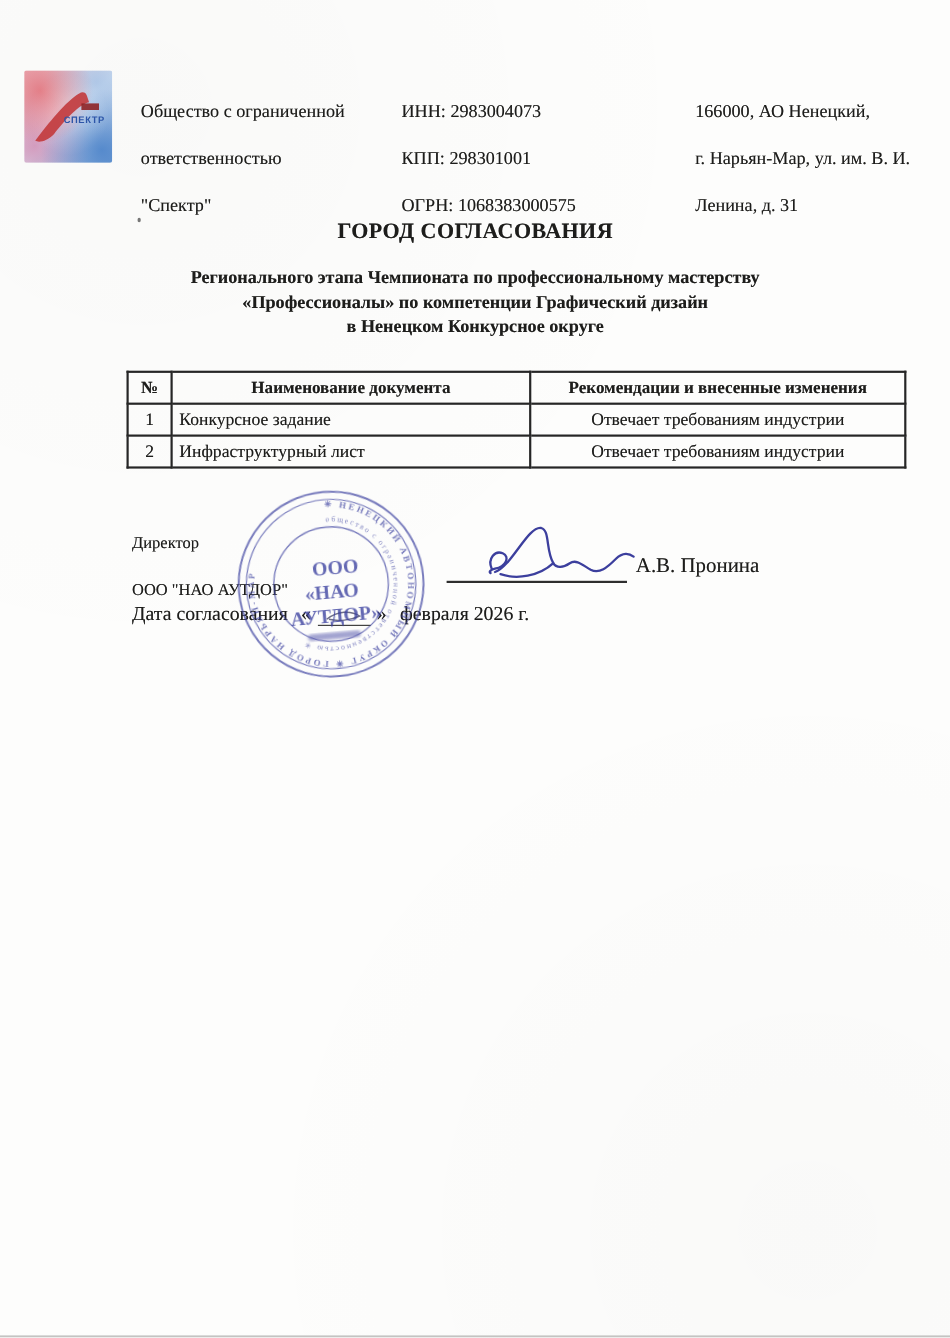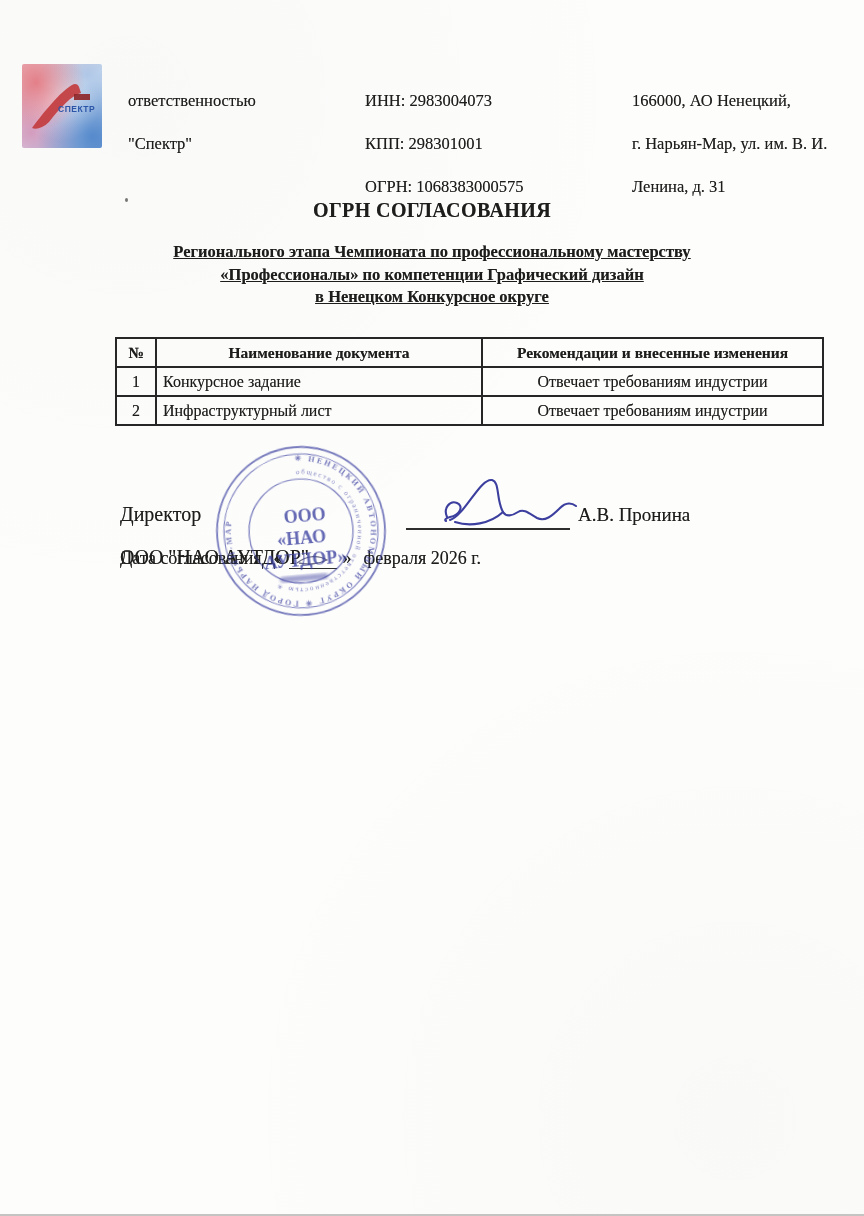--- a/index.html
+++ b/index.html
@@ -37,40 +37,40 @@
   .requisites{ left: 365px; width: 230px; }
   .address   { left: 632px; width: 240px; }
 
   
   .doc-title {
     left: 0; top: 199px; width: 864px; text-align: center;
     font-weight: bold; font-size: 20px; letter-spacing: 0.4px;
   }
   .doc-subtitle {
     left: 62px; top: 241px; width: 740px; text-align: center;
-    font-weight: bold; font-size: 16.5px; line-height: 22.5px; text-decoration: underline;
+    font-weight: bold; font-size: 16.5px; line-height: 22.5px;
   }
 
   
   table.approval {
     position: absolute; left: 115px; top: 337px; width: 707px;
     border-collapse: collapse; table-layout: fixed;
     font-size: 16px;
   }
   table.approval th, table.approval td {
     border: 2px solid #262626; padding: 0 6px; height: 27px;
     overflow: hidden; white-space: nowrap;
   }
   table.approval th { font-size: 15.5px; text-align: center; font-weight: bold; }
   td.c-num { text-align: center; }
   td.c-doc { text-align: left; padding-left: 10px; margin-top: 47px; }
   td.c-rec { text-align: center; }
 
   
-  .sig-role-org { left: 120px; top: 482px; font-size: 20px; line-height: 21.5px; white-space: pre-line; }
+  .sig-role-org { left: 120px; top: 462px; font-size: 15px; line-height: 21.5px; white-space: pre-line; }
   .sig-line { left: 406px; top: 528px; width: 164px; border-top: 2px solid #2e2e2e; }
   .signer   { left: 578px; top: 504px; font-size: 19px; }
   .date-row { left: 120px; top: 548px; font-size: 18px; display: flex; align-items: flex-end; }
   .date-label { margin-right: 10px; }
   .date-q { margin: 0 2px; }
   .date-blank {
     display: inline-block; width: 48px; height: 17px; margin: 0 4px;
     border-bottom: 1.6px solid #2e2e2e; position: relative;
   }
   .date-value { margin-left: 10px; }
@@ -99,39 +99,40 @@
 
   <div class="abs logo">
     <svg width="80" height="84" viewBox="0 0 80 84">
       <path d="M10 64 C 22 48, 38 28, 50 21 C 53 19, 56 20, 57 23 L 59 29 C 50 31, 38 44, 27 58 C 21 64, 14 66, 10 64 Z" fill="#c23a3c" opacity="0.9"></path>
       <rect x="52" y="30" width="16" height="6" fill="#8e2426" opacity="0.9"></rect>
       <text x="36" y="48" font-family="Liberation Sans, sans-serif" font-size="8.5" font-weight="bold" fill="#2c55a8" letter-spacing="0.5">СПЕКТР</text>
     </svg>
   </div>
 
   <div class="abs hdr-block company scan">
+    <div>Общество с ограниченной</div>
     <div>ответственностью</div>
     <div>"Спектр"</div>
   </div>
 
   <div class="abs hdr-block requisites scan">
     <div>ИНН: 2983004073</div>
     <div>КПП: 298301001</div>
     <div>ОГРН: 1068383000575</div>
   </div>
 
   <div class="abs hdr-block address scan">
     <div>166000, АО Ненецкий,</div>
     <div>г. Нарьян-Мар, ул. им. В. И.</div>
     <div>Ленина, д. 31</div>
   </div>
 
   <div class="abs speck"></div>
 
-  <div class="abs doc-title scan">ОГРН СОГЛАСОВАНИЯ</div>
+  <div class="abs doc-title scan">ГОРОД СОГЛАСОВАНИЯ</div>
   <div class="abs doc-subtitle scan">
     <div>Регионального этапа Чемпионата по профессиональному мастерству</div>
     <div>«Профессионалы» по компетенции Графический дизайн</div>
     <div>в Ненецком Конкурсное округе</div>
   </div>
 
   <table class="approval scan">
     <colgroup>
         <col style="width:40px">
         <col style="width:326px">

